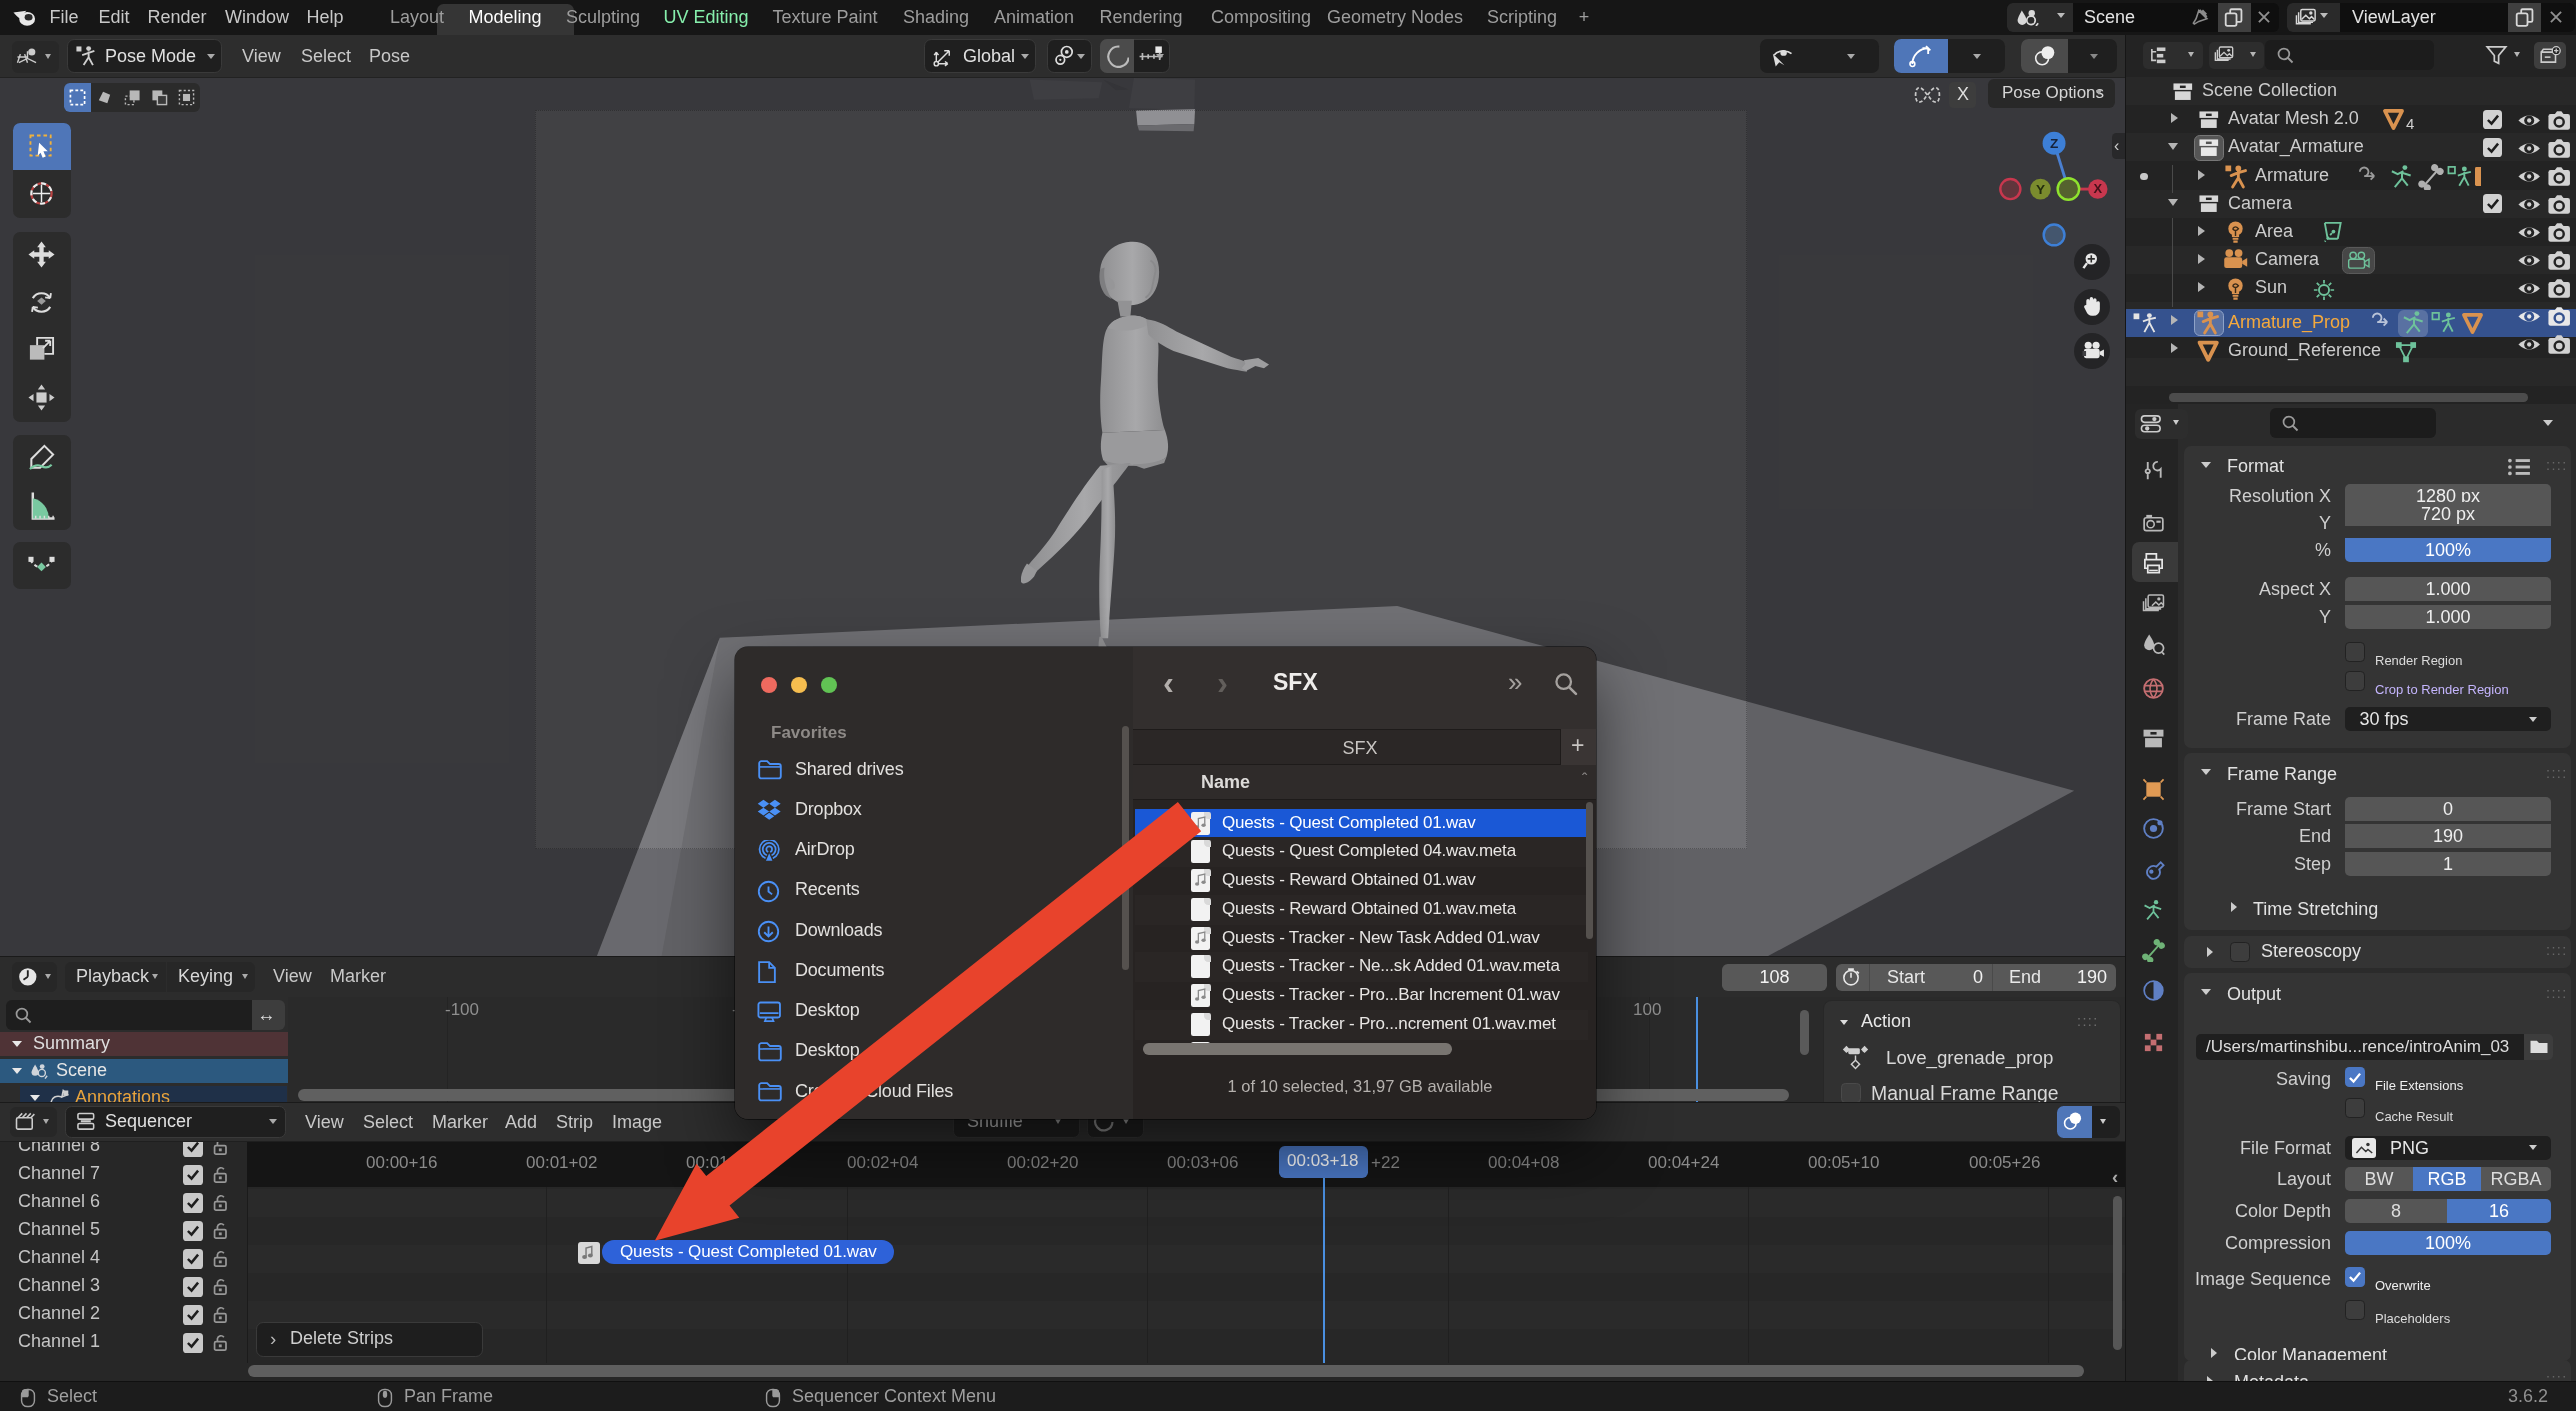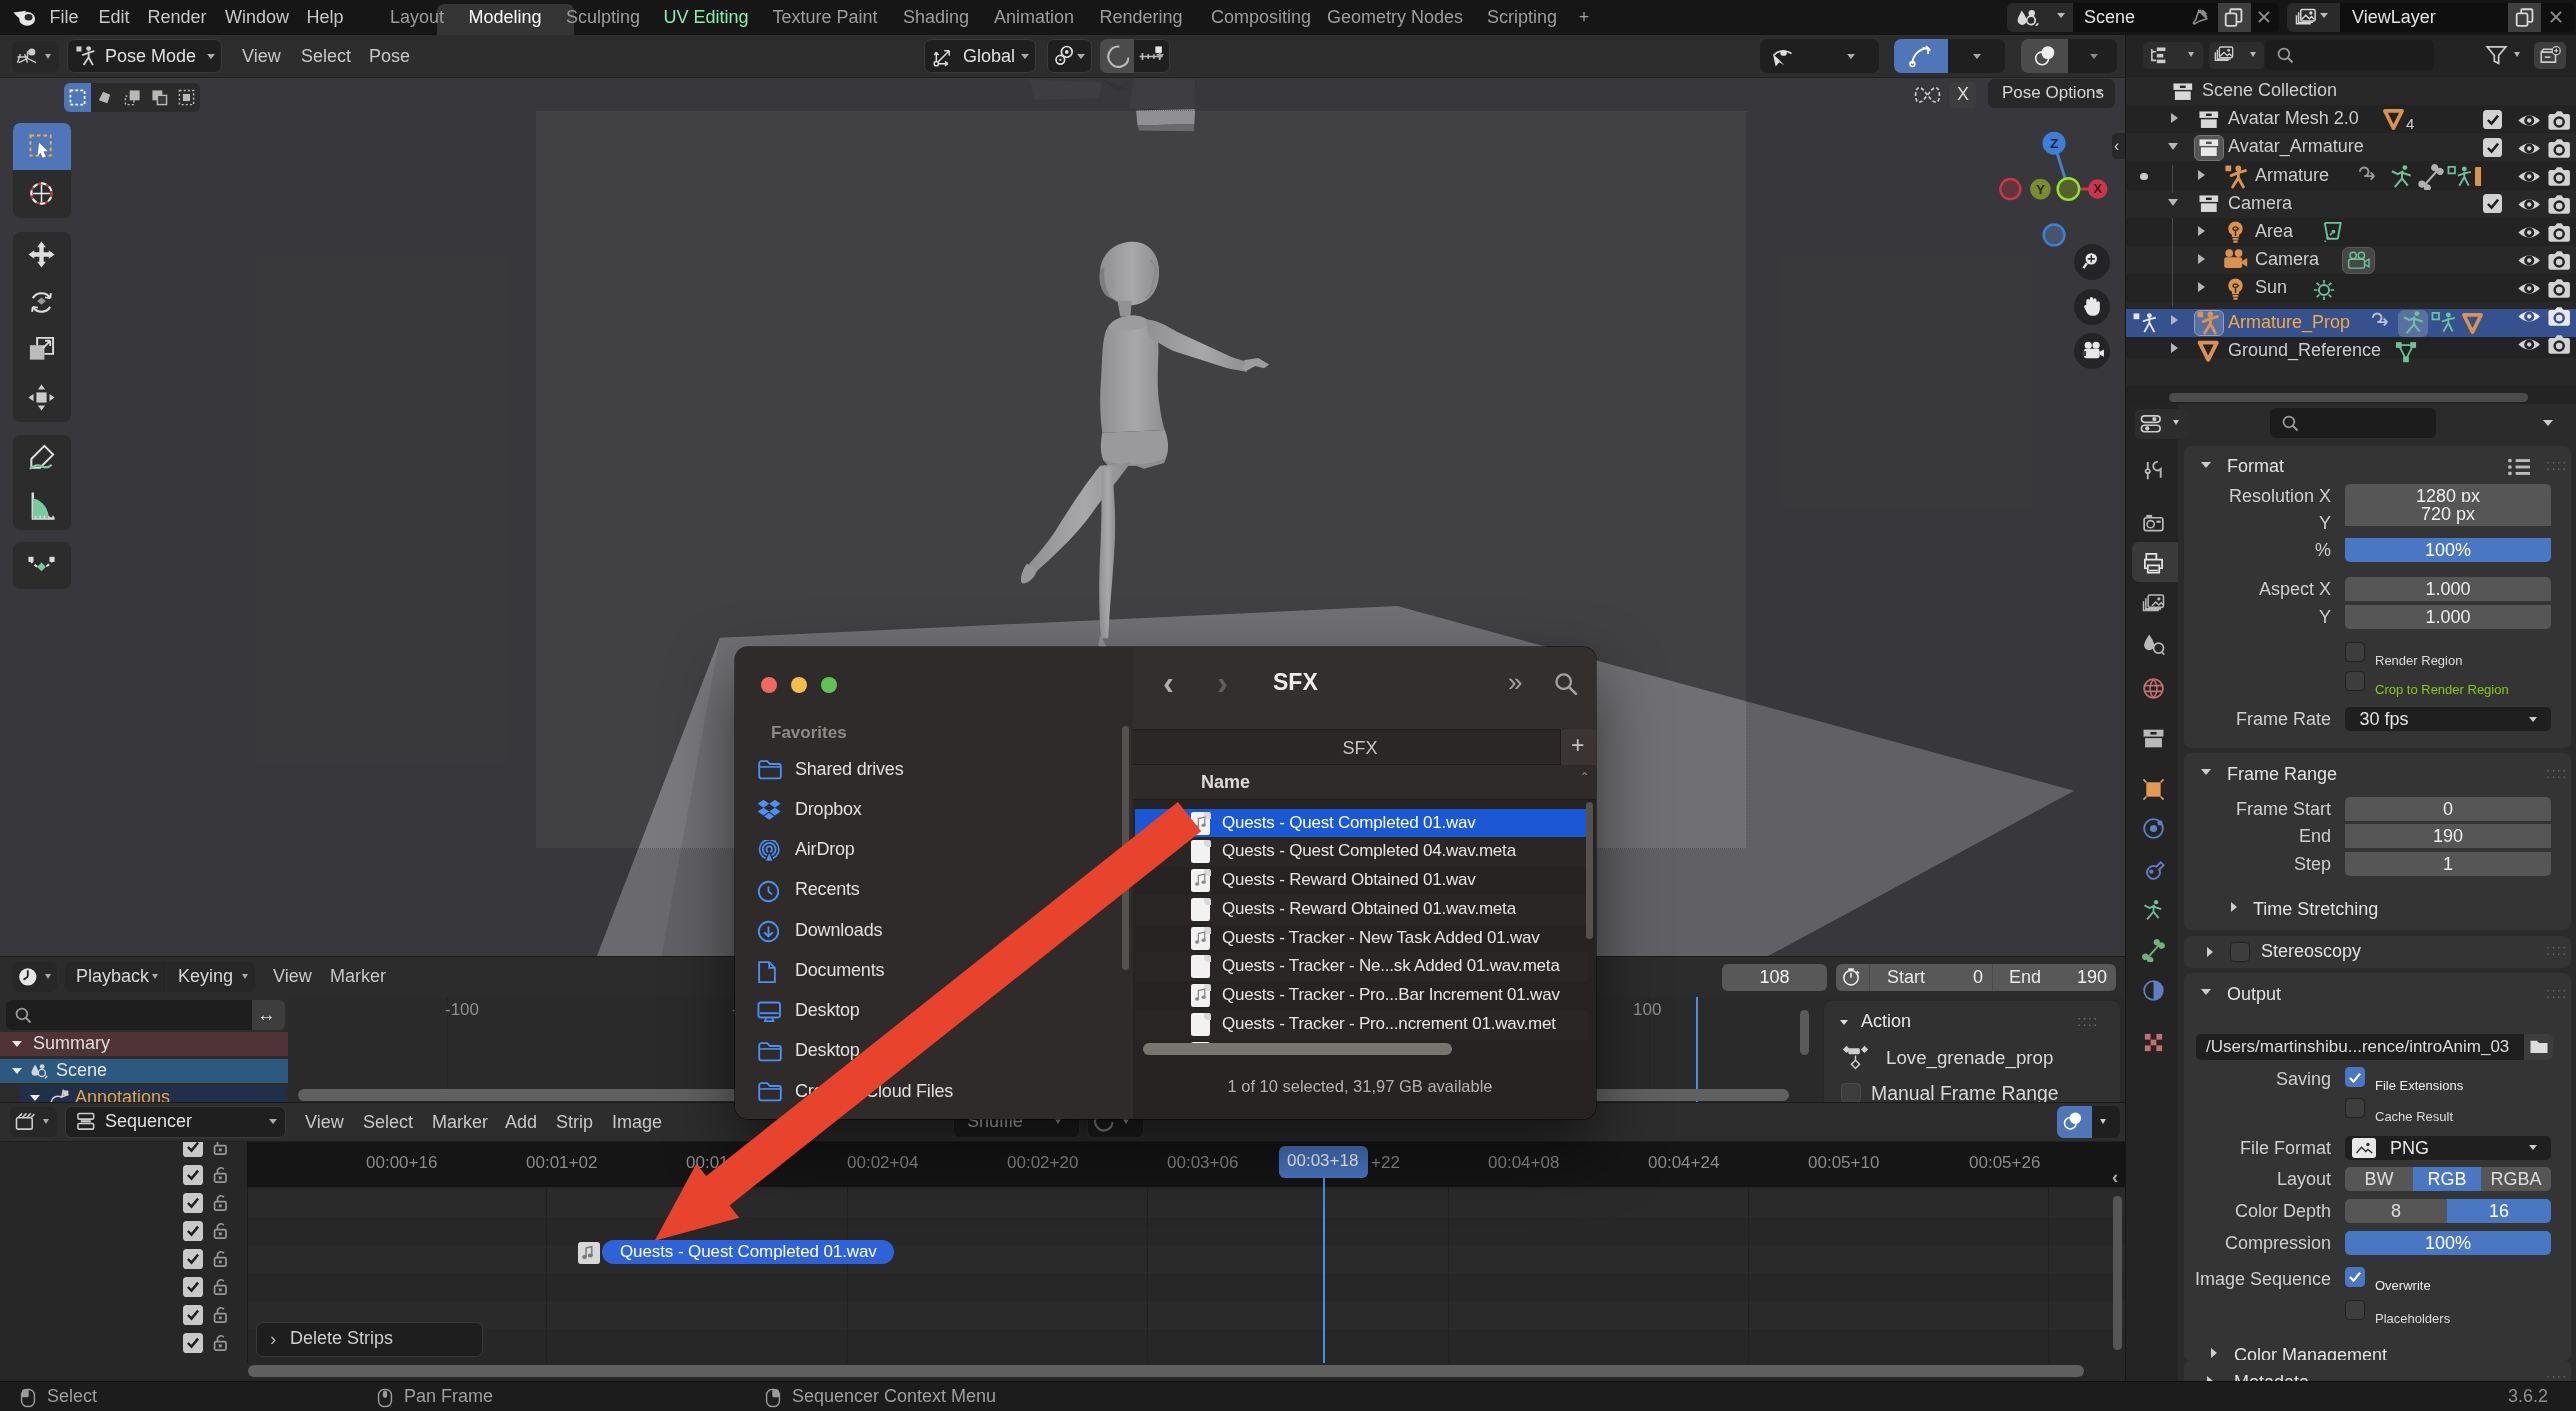--- a/index.html
+++ b/index.html
@@ -424,20 +424,30 @@
 
     <div class="abs" style="left:546px;top:83px;width:1.4px;height:177px;background:#202020;"></div>
     <div class="abs" style="left:847px;top:83px;width:1.4px;height:177px;background:#202020;"></div>
     <div class="abs" style="left:1147px;top:83px;width:1.4px;height:177px;background:#202020;"></div>
     <div class="abs" style="left:1448px;top:83px;width:1.4px;height:177px;background:#202020;"></div>
     <div class="abs" style="left:1748px;top:83px;width:1.4px;height:177px;background:#202020;"></div>
     <div class="abs" style="left:2048px;top:83px;width:1.4px;height:177px;background:#202020;"></div>
     <div class="abs" style="left:247px;top:83px;width:1.4px;height:177px;background:#1b1b1b;"></div>
 
     <div class="abs" style="left:0;top:39px;width:247px;height:221px;background:#272727;"></div>
+    <div class="abs" id="chlist" style="left:0;top:0;width:247px;height:260px;">
+      <div class="abs txt" style="left:18px;top:32px;color:#c4c4c4;">Channel 8</div>
+      <div class="abs txt" style="left:18px;top:60px;color:#c4c4c4;">Channel 7</div>
+      <div class="abs txt" style="left:18px;top:88px;color:#c4c4c4;">Channel 6</div>
+      <div class="abs txt" style="left:18px;top:116px;color:#c4c4c4;">Channel 5</div>
+      <div class="abs txt" style="left:18px;top:144px;color:#c4c4c4;">Channel 4</div>
+      <div class="abs txt" style="left:18px;top:172px;color:#c4c4c4;">Channel 3</div>
+      <div class="abs txt" style="left:18px;top:200px;color:#c4c4c4;">Channel 2</div>
+      <div class="abs txt" style="left:18px;top:228px;color:#c4c4c4;">Channel 1</div>
+    </div>
 
     <div>
     <div class="abs" style="left:183px;top:34px;width:20px;height:20px;background:#c9c9c9;border-radius:3.6px;"></div>
     <svg class="abs" style="left:185px;top:36px;" width="16" height="16" viewBox="0 0 22 22">
           <path d="M4 11 L9 16 L18 5" stroke="#1d1d1d" stroke-width="3.4" fill="none"></path>
         </svg>
     <svg class="abs" style="left:211px;top:34px;" width="20" height="20" viewBox="0 0 28 28">
           <rect x="5" y="12" width="16" height="12" rx="2" fill="none" stroke="#989898" stroke-width="2.4"></rect>
           <path d="M9 12 V8 a5 5 0 0 1 9 -2" fill="none" stroke="#989898" stroke-width="2.4"></path>
           <rect x="11" y="16" width="4" height="4" fill="#989898"></rect>
@@ -1012,21 +1022,21 @@
     <div class="pfield" style="top:98px;">720 px</div>
     <div class="plabel" style="left:0;top:134px;width:205px;">%</div>
     <div class="pfield" style="top:134px;background:#4a77c4;color:#fff;border-radius:0 0 5px 5px;">100%</div>
     <div class="plabel" style="left:0;top:173px;width:205px;">Aspect X</div>
     <div class="pfield" style="top:173px;border-radius:5px 5px 0 0;">1.000</div>
     <div class="plabel" style="left:0;top:201px;width:205px;">Y</div>
     <div class="pfield" style="top:201px;border-radius:0 0 5px 5px;">1.000</div>
     <div class="pcb" style="top:238px;"></div>
     <div class="pcbl" style="top:238px;">Render Region</div>
     <div class="pcb" style="top:267px;"></div>
-    <div class="pcbl" style="top:267px;color:#84cc16;">Crop to Render Region</div>
+    <div class="pcbl" style="top:267px;color:#c4b5fd;">Crop to Render Region</div>
     <div class="plabel" style="left:0;top:303px;width:205px;">Frame Rate</div>
     <div class="pfield" style="top:303px;background:#1f1f1f;color:#e6e6e6;text-align:left;padding-left:14.4px;border-radius:5px;">30 fps</div>
     <div class="abs chevd" style="left:403px;top:313px;border-left-width:4.3px;border-right-width:4.3px;border-top-width:5.8px;"></div>
 
     <div class="panel" style="top:349px;height:177px;"></div>
     <div class="abs chevd" style="left:75px;top:365px;"></div>
     <div class="phead" style="left:101px;top:358px;">Frame Range</div>
     <div class="grip" style="left:420px;top:361px;">::::</div>
     <div class="plabel" style="left:0;top:393px;width:205px;">Frame Start</div>
     <div class="pfield" style="top:393px;border-radius:5px 5px 0 0;">0</div>

